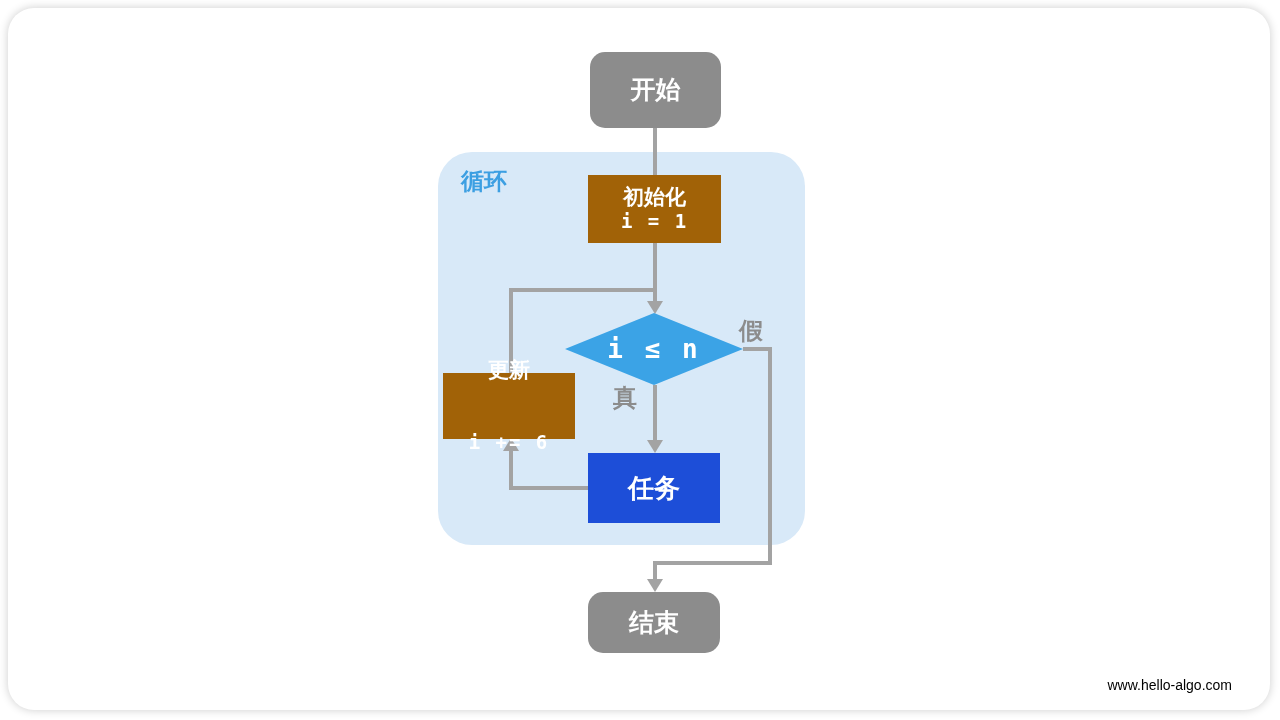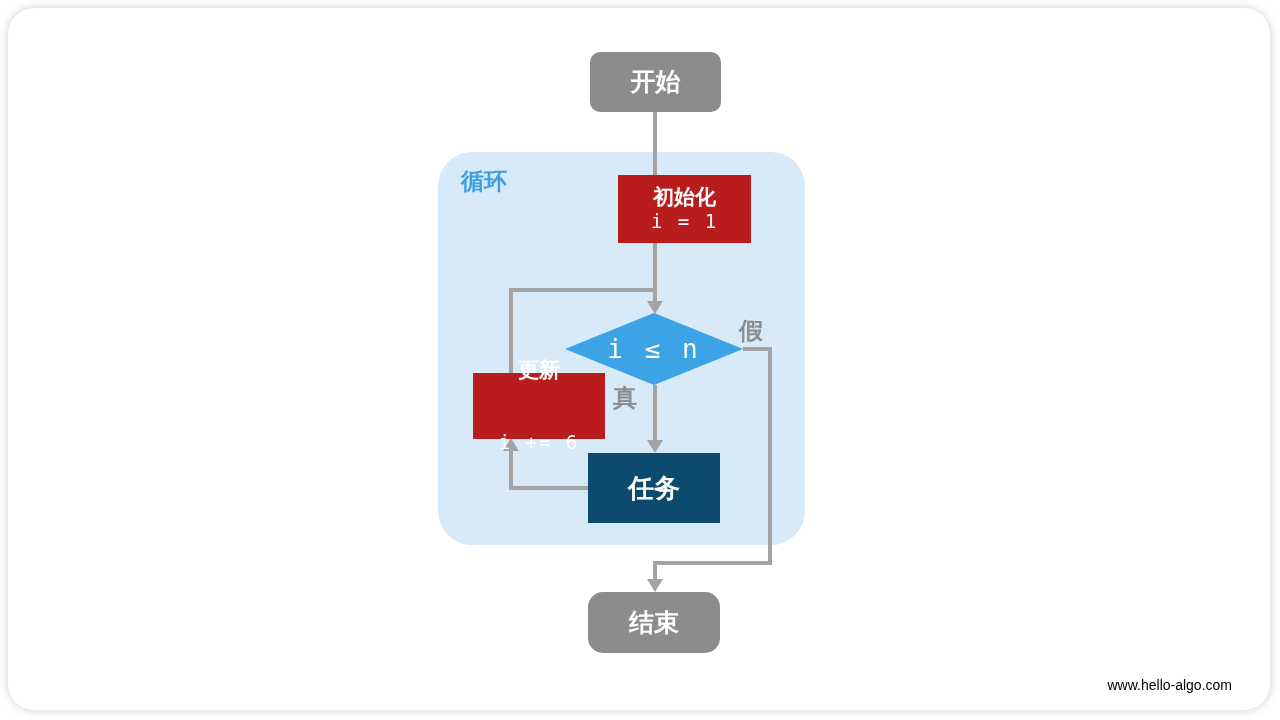--- a/index.html
+++ b/index.html
@@ -55,39 +55,38 @@
     text-align: center;
     line-height: 1.25;
   }
   .terminal {
     background: #8c8c8c;
     border-radius: 15px;
     font-size: 25px;
     font-weight: 600;
   }
   .process {
-    background: #b91c1c;
+    background: #a16207;
     font-size: 21px;
     font-weight: 600;
-    margin-left: 30px;
   }
   .task {
-    background: #0c4a6e;
+    background: #1d4ed8;
     font-size: 26px;
     font-weight: 600;
   }
   .diamond {
     background: #3ba3e6;
     clip-path: polygon(50% 0%, 100% 50%, 50% 100%, 0% 50%);
     font-weight: 600;
   }
   .code {
     font-family: "DejaVu Sans Mono", monospace;
     font-size: 19px;
-    font-weight: 400;
+    font-weight: 700;
     letter-spacing: 2px;
     white-space: nowrap;
   }
   .diamond .code {
     font-size: 26px;
     letter-spacing: 3px;
   }
   .edge-label {
     position: absolute;
     z-index: 3;
@@ -121,21 +120,21 @@
     <polygon points="647,301 663,301 655,314" fill="#a3a3a3" stroke="none"></polygon>
     <path d="M511 373 V290 H655"></path>
     <path d="M655 385 V441"></path>
     <polygon points="647,440 663,440 655,453" fill="#a3a3a3" stroke="none"></polygon>
     <path d="M588 488 H511 V450"></path>
     <polygon points="503,451 519,451 511,438" fill="#a3a3a3" stroke="none"></polygon>
     <path d="M743 349 H770 V563 H655 V580"></path>
     <polygon points="647,579 663,579 655,592" fill="#a3a3a3" stroke="none"></polygon>
   </svg>
 
-  <div class="node terminal" style="left:590px; top:52px; width:131px; height:60px;border-radius:10px;">
+  <div class="node terminal" style="left:590px; top:52px; width:131px; height:76px;">
     <span>开始</span>
   </div>
 
   <div class="node process" style="left:588px; top:175px; width:133px; height:68px;">
     <span>初始化</span>
     <span class="code">i = 1</span>
   </div>
 
   <div class="node diamond" style="left:565px; top:313px; width:178px; height:72px;">
     <span class="code">i ≤ n</span>

